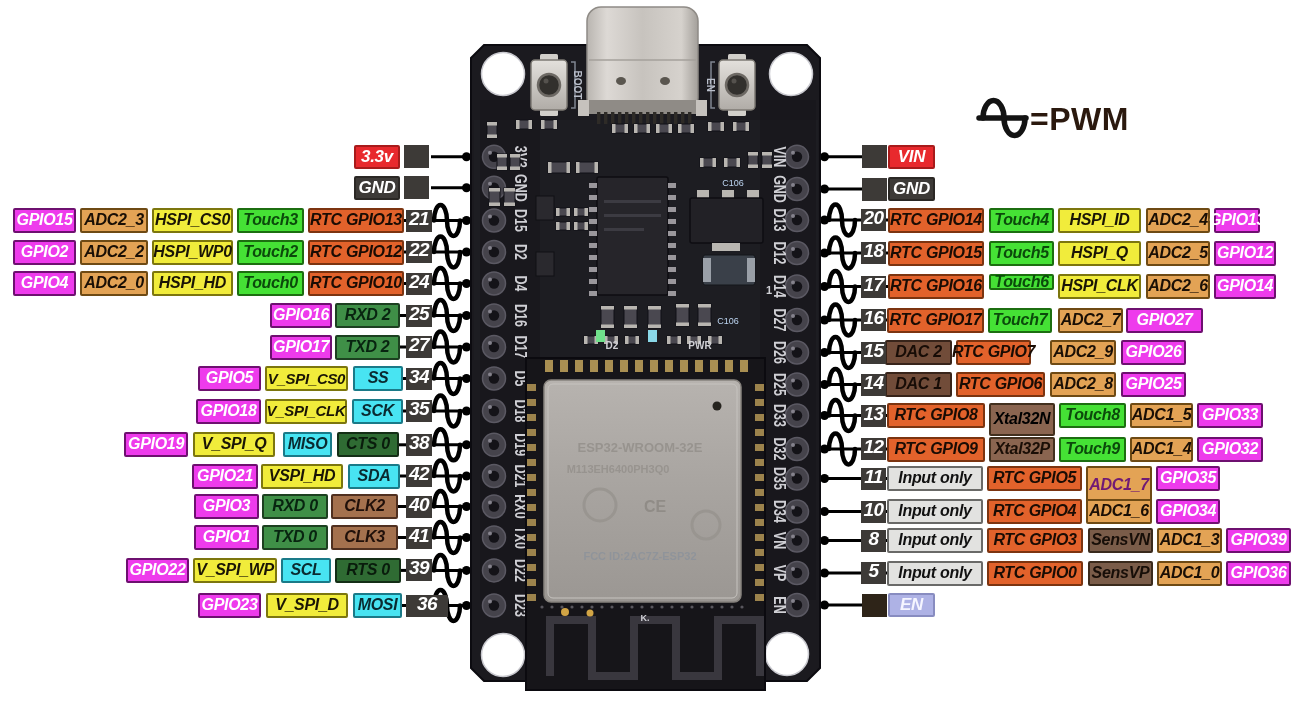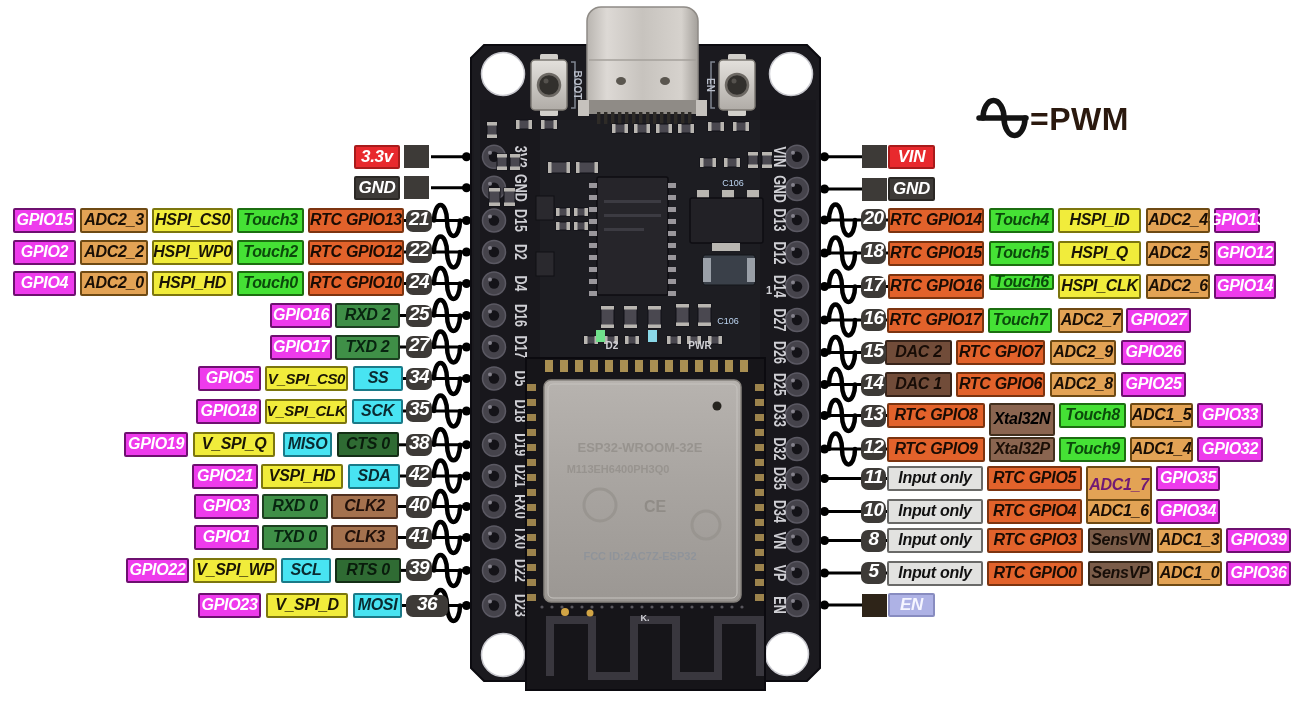--- a/index.html
+++ b/index.html
@@ -1,19 +1,19 @@
 <!DOCTYPE html>
 <html><head><meta charset="utf-8"><style>
 html,body{margin:0;padding:0;background:#ffffff}
 #wrap{position:relative;width:1305px;height:709px;overflow:hidden;background:#ffffff;
  font-family:"Liberation Sans",sans-serif;-webkit-font-smoothing:antialiased;}
 .bx{position:absolute;box-sizing:border-box;border:2px solid #000;border-radius:2px;
  display:flex;align-items:center;justify-content:center;font-weight:bold;font-style:italic;
  white-space:nowrap;letter-spacing:-0.3px;line-height:1;padding-bottom:1px}
-.num{position:absolute;box-sizing:border-box;background:#3D3A37;color:#fff;border-radius:7px;
+.num{position:absolute;box-sizing:border-box;background:#3D3A37;color:#fff;border-radius:0;
  display:flex;align-items:center;justify-content:center;font-weight:bold;font-style:italic;
  font-size:19px;line-height:1;padding-bottom:5px;letter-spacing:-0.5px}
 .sqr{position:absolute;box-sizing:border-box;background:#3D3A37}
 svg{position:absolute;left:0;top:0}
 .w{stroke:#000;stroke-width:3}
 .sq{stroke:#000;stroke-width:4.5;fill:none;stroke-linecap:round}
 .silk{font-family:"Liberation Sans",sans-serif;font-size:12.5px;font-weight:bold;fill:#cfcfd4;text-anchor:middle;dominant-baseline:central}
 .c106{font-family:"Liberation Sans",sans-serif;font-size:9px;fill:#bcd4f0;text-anchor:middle}
 .etch{font-family:"Liberation Sans",sans-serif;font-size:11px;fill:#908c87;text-anchor:middle;font-weight:bold}
 .pwm{position:absolute;left:1030px;top:103px;font-weight:bold;font-size:32px;color:#2b190e;letter-spacing:0.5px;line-height:1}
@@ -616,24 +616,24 @@
     <div class="num" style="left:861px;top:242.0px;width:25px;height:22px">18</div>
     <div class="bx" style="left:888px;top:274.0px;width:96px;height:25px;background:#E2622B;color:#1a0c04;border-color:#7c3410;font-size:16px">RTC GPIO16</div>
     <div class="bx" style="left:989px;top:274.0px;width:65px;height:16px;background:#45E135;color:#0b4a0b;border-color:#1c6e10;font-size:16px">Touch6</div>
     <div class="bx" style="left:1058px;top:274.0px;width:83px;height:25px;background:#F1EC3B;color:#1a1505;border-color:#7c760e;font-size:16px">HSPI_CLK</div>
     <div class="bx" style="left:1146px;top:274.0px;width:64px;height:25px;background:#E3A355;color:#1a0f05;border-color:#6e4a14;font-size:16px">ADC2_6</div>
     <div class="bx" style="left:1214px;top:274.0px;width:62px;height:25px;background:#EE3BEC;color:#ffffff;border-color:#6e1070;font-size:16px">GPIO14</div>
     <div class="num" style="left:861px;top:275.5px;width:25px;height:22px">17</div>
     <div class="bx" style="left:887px;top:307.5px;width:97px;height:25px;background:#E2622B;color:#1a0c04;border-color:#7c3410;font-size:16px">RTC GPIO17</div>
     <div class="bx" style="left:988px;top:307.5px;width:64px;height:25px;background:#45E135;color:#0b4a0b;border-color:#1c6e10;font-size:16px">Touch7</div>
     <div class="bx" style="left:1058px;top:307.5px;width:65px;height:25px;background:#E3A355;color:#1a0f05;border-color:#6e4a14;font-size:16px">ADC2_7</div>
-    <div class="bx" style="left:1126px;top:307.5px;width:65px;height:25px;background:#EE3BEC;color:#ffffff;border-color:#6e1070;font-size:16px">GPIO27</div>
+    <div class="bx" style="left:1126px;top:307.5px;width:77px;height:25px;background:#EE3BEC;color:#ffffff;border-color:#6e1070;font-size:16px">GPIO27</div>
     <div class="num" style="left:861px;top:309.0px;width:25px;height:22px">16</div>
     <div class="bx" style="left:885px;top:340.0px;width:67px;height:25px;background:#714C39;color:#170c06;border-color:#38241a;font-size:16px">DAC 2</div>
-    <div class="bx" style="left:956px;top:340.0px;width:89px;height:25px;background:#E2622B;color:#1a0c04;border-color:#7c3410;font-size:16px">RTC GPIO7</div>
+    <div class="bx" style="left:956px;top:340.0px;width:75px;height:25px;background:#E2622B;color:#1a0c04;border-color:#7c3410;font-size:16px">RTC GPIO7</div>
     <div class="bx" style="left:1050px;top:340.0px;width:66px;height:25px;background:#E3A355;color:#1a0f05;border-color:#6e4a14;font-size:16px">ADC2_9</div>
     <div class="bx" style="left:1121px;top:340.0px;width:65px;height:25px;background:#EE3BEC;color:#ffffff;border-color:#6e1070;font-size:16px">GPIO26</div>
     <div class="num" style="left:861px;top:341.5px;width:25px;height:22px">15</div>
     <div class="bx" style="left:885px;top:372.0px;width:67px;height:25px;background:#714C39;color:#170c06;border-color:#38241a;font-size:16px">DAC 1</div>
     <div class="bx" style="left:956px;top:372.0px;width:89px;height:25px;background:#E2622B;color:#1a0c04;border-color:#7c3410;font-size:16px">RTC GPIO6</div>
     <div class="bx" style="left:1050px;top:372.0px;width:66px;height:25px;background:#E3A355;color:#1a0f05;border-color:#6e4a14;font-size:16px">ADC2_8</div>
     <div class="bx" style="left:1121px;top:372.0px;width:65px;height:25px;background:#EE3BEC;color:#ffffff;border-color:#6e1070;font-size:16px">GPIO25</div>
     <div class="num" style="left:861px;top:373.5px;width:25px;height:22px">14</div>
     <div class="bx" style="left:887px;top:403.0px;width:98px;height:25px;background:#E2622B;color:#1a0c04;border-color:#7c3410;font-size:16px">RTC GPIO8</div>
     <div class="bx" style="left:989px;top:403.0px;width:66px;height:33px;background:#8A6550;color:#000000;border-color:#42301e;font-size:16px">Xtal32N</div>

